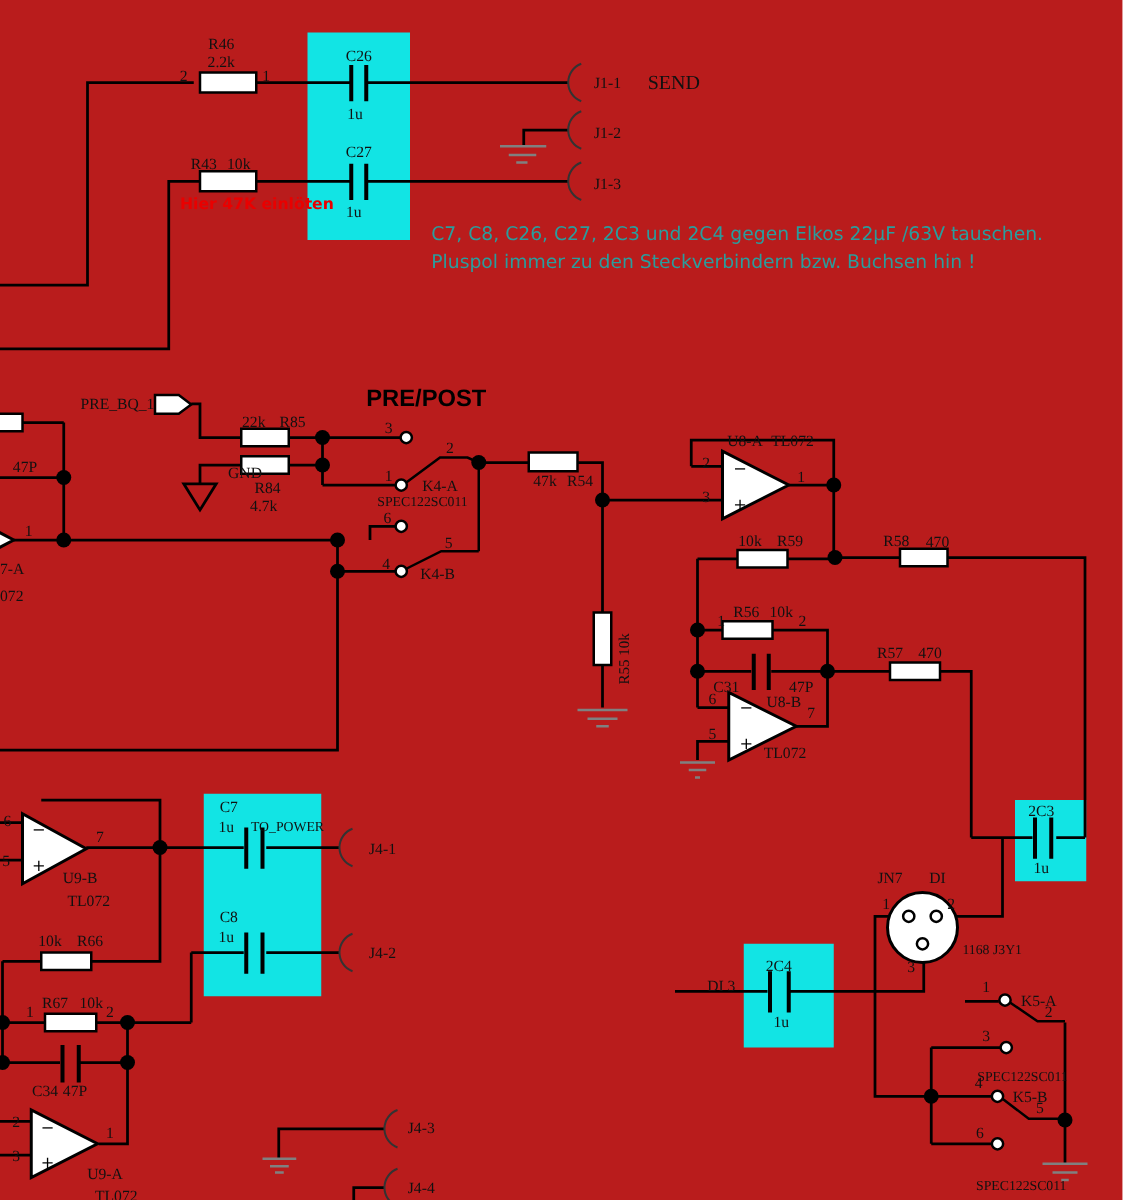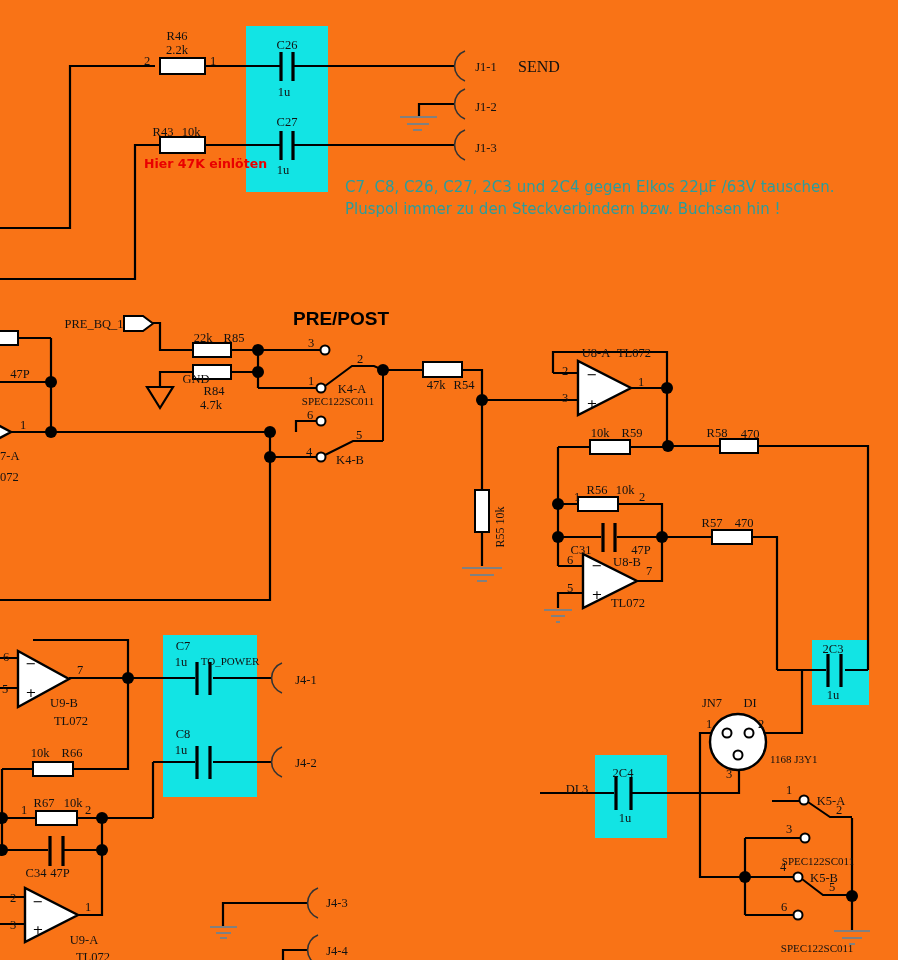--- a/index.html
+++ b/index.html
@@ -1,16 +1,16 @@
 <!DOCTYPE html>
 <html><head>
 <meta charset="utf-8">
 <style>
   html,body{margin:0;padding:0;background:#fff;}
-  #stage{position:relative;width:898px;height:960px;background:#f97316;overflow:hidden;}
+  #stage{position:relative;width:898px;height:960px;background:#b91c1c;overflow:hidden;}
   svg{position:absolute;left:0;top:0;}
   .lbl{font-family:"Liberation Serif","DejaVu Serif",serif;font-size:12.5px;fill:#111;}
   .sm{font-size:11px;}
   .big{font-size:16px;}
   .vert{font-size:12px;}
   .teal{font-family:"DejaVu Sans",sans-serif;font-size:15px;fill:#2a9d9d;}
   .red{font-family:"DejaVu Sans",sans-serif;font-size:12.5px;font-weight:bold;fill:#e90000;}
   .title{font-family:"Liberation Sans","DejaVu Sans",sans-serif;font-size:19px;font-weight:bold;fill:#000;}
   .sym{font-family:"DejaVu Sans",sans-serif;font-size:13px;fill:#000;}
   .wire{stroke:#000;stroke-width:2.2;fill:none;}

